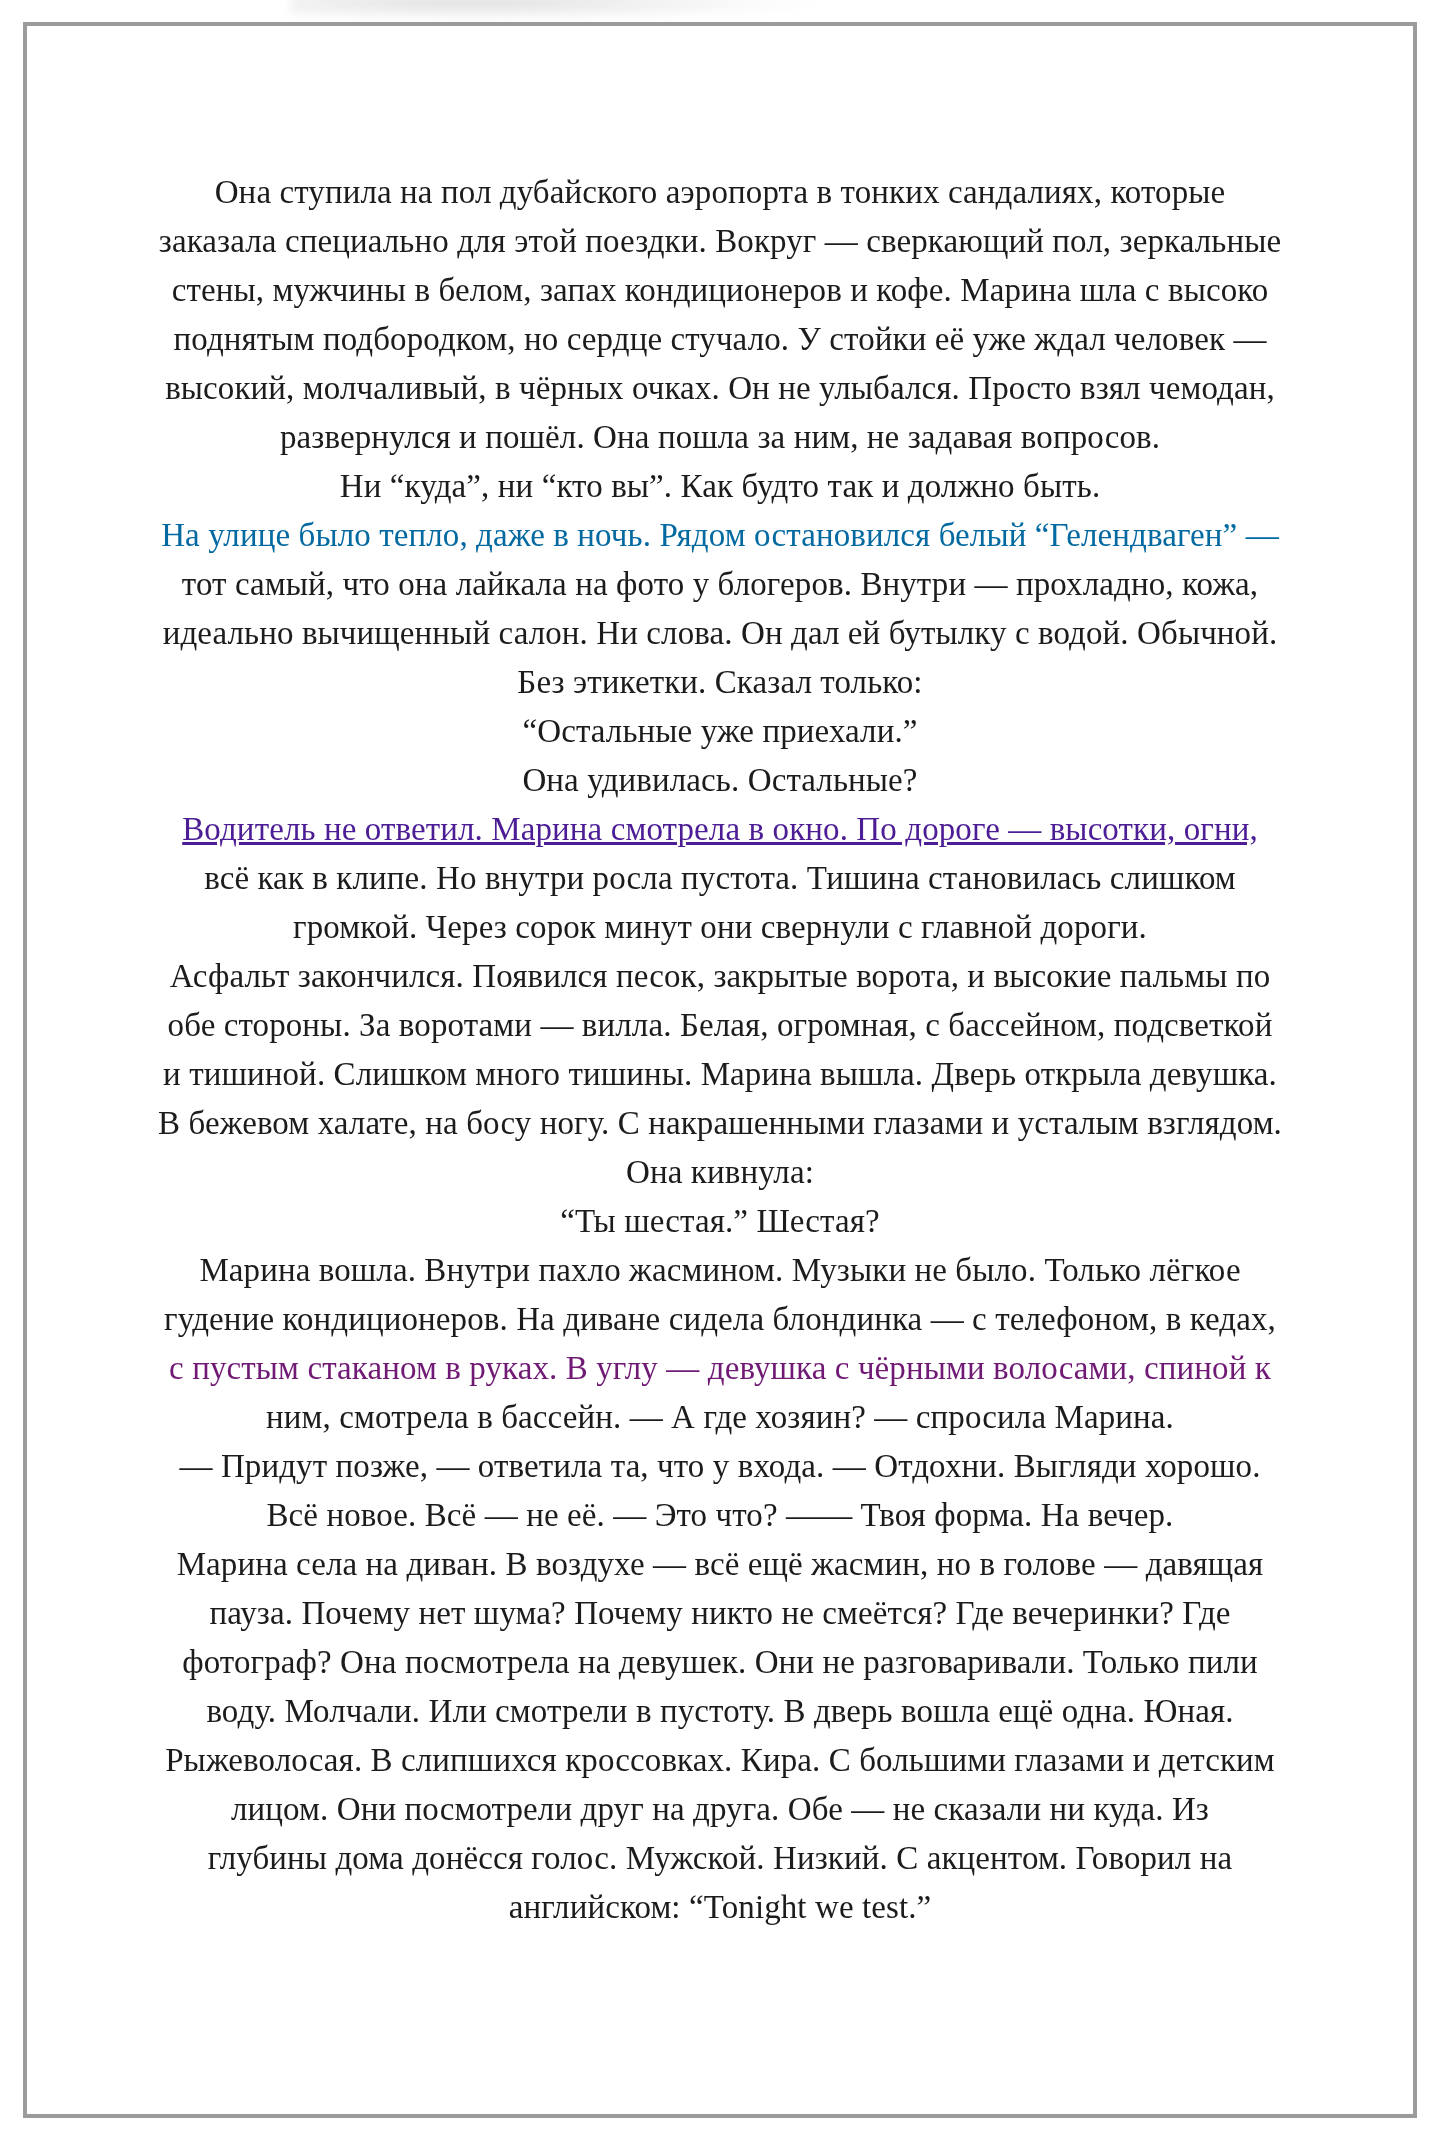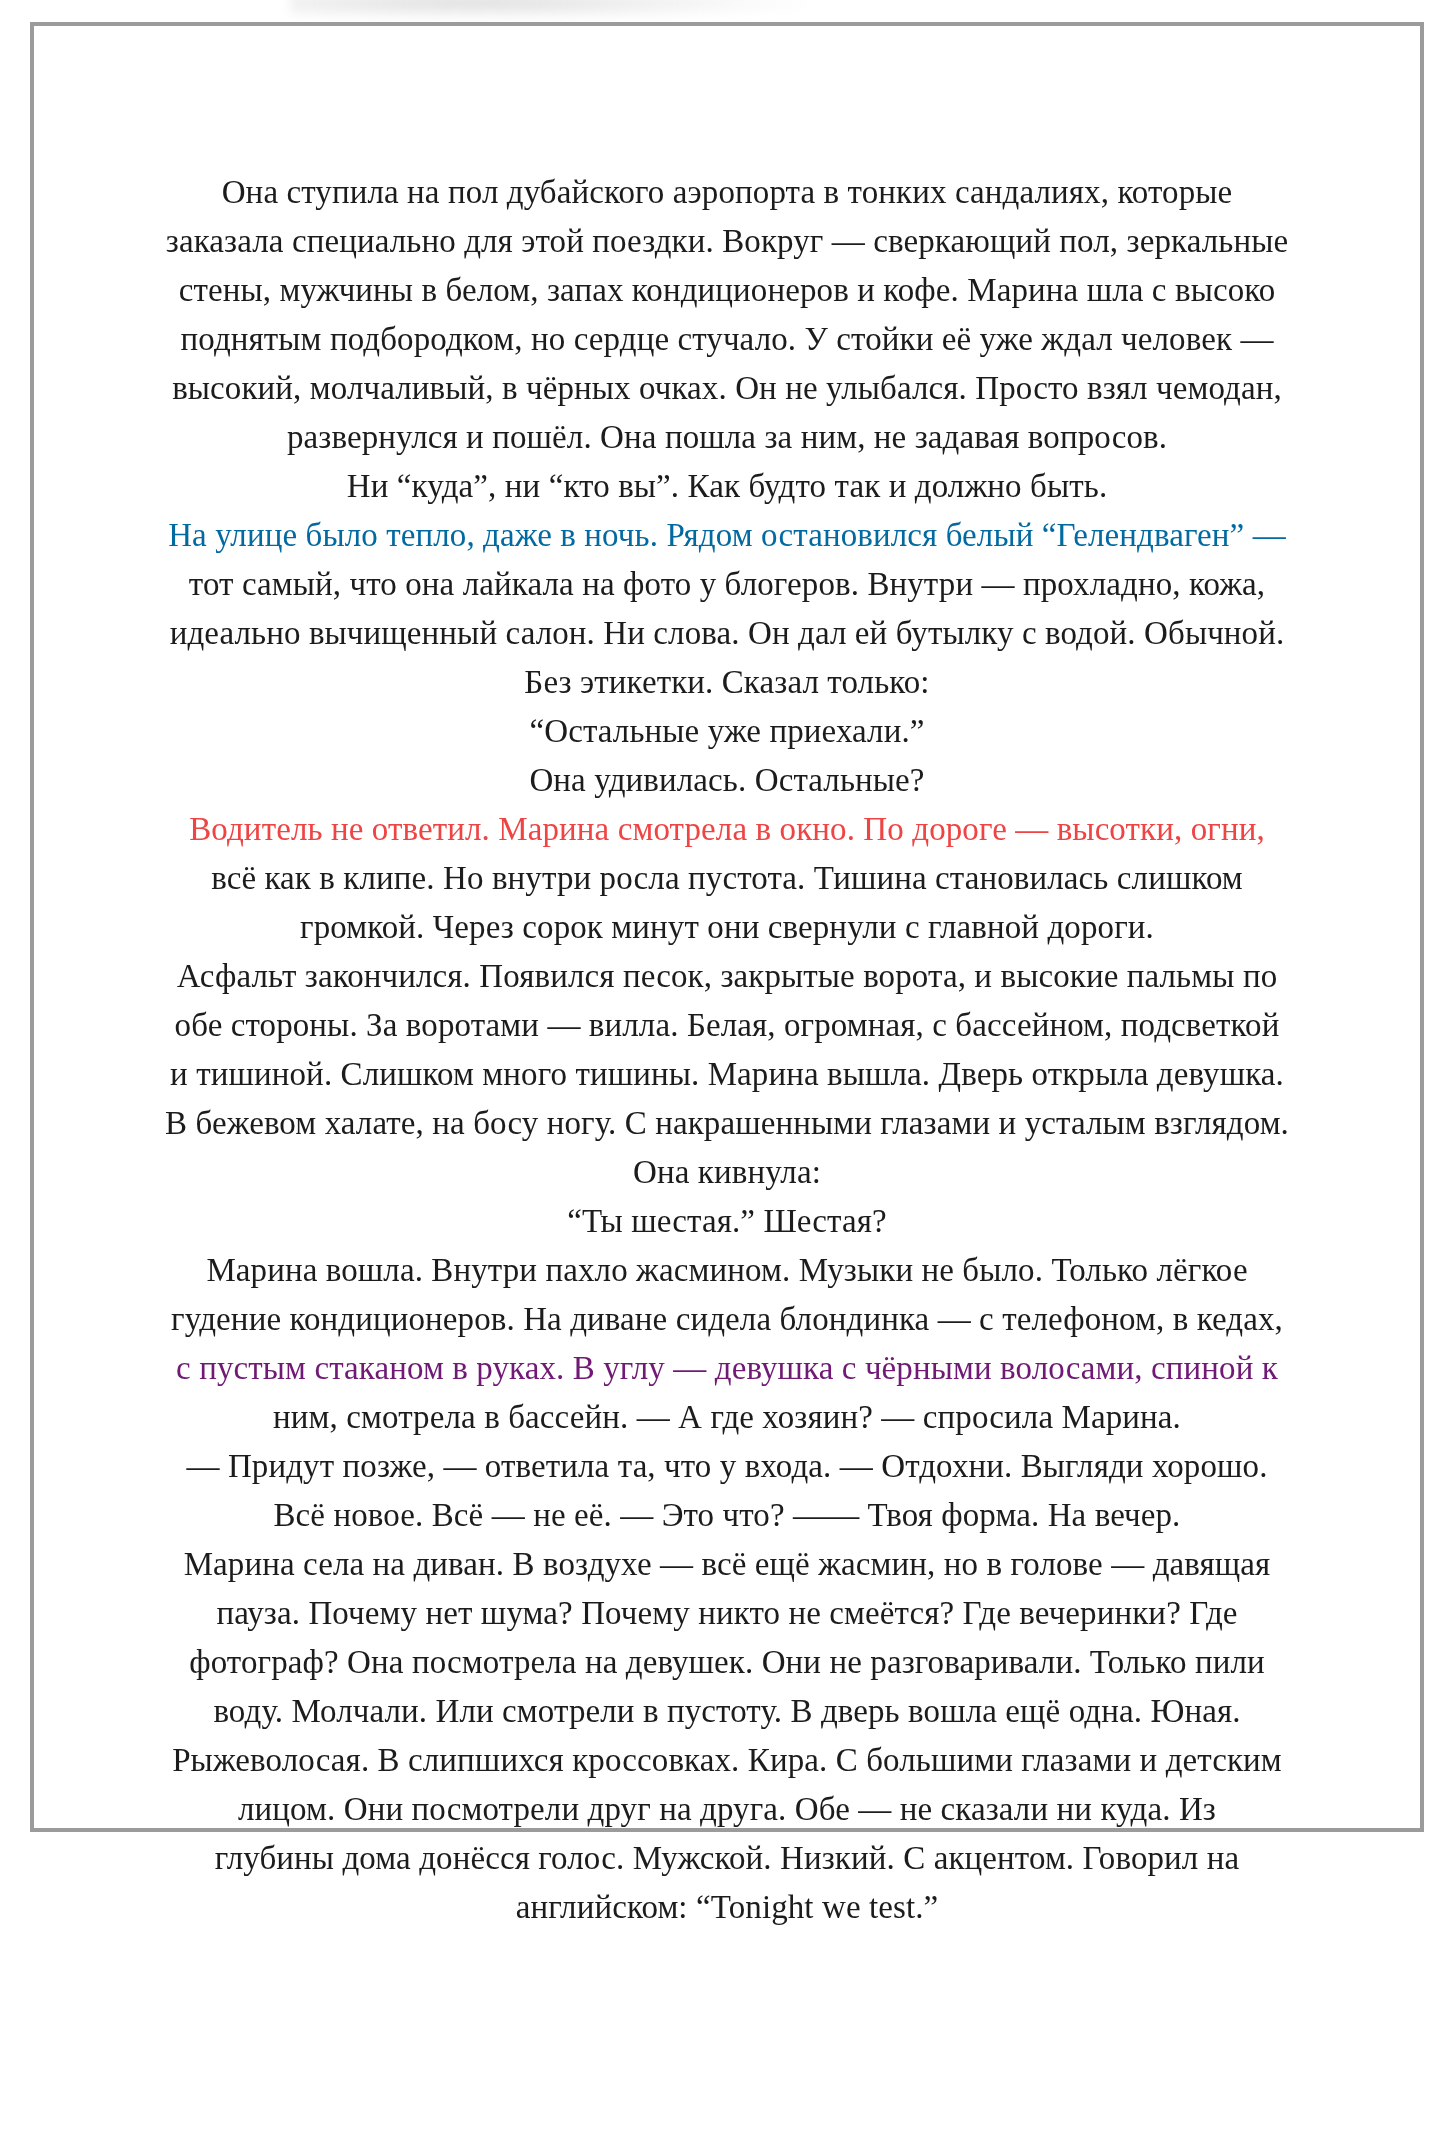--- a/index.html
+++ b/index.html
@@ -21,25 +21,25 @@
     left: 290px;
     top: -14px;
     width: 520px;
     height: 34px;
     background: radial-gradient(ellipse at 35% 50%, rgba(170,170,170,0.38), rgba(200,200,200,0.12) 55%, transparent 75%);
     filter: blur(5px);
     pointer-events: none;
   }
   .page {
     position: absolute;
-    left: 30px;
+    left: 23px;
     top: 22px;
     box-sizing: border-box;
     width: 1394px;
-    height: 1810px;
+    height: 2096px;
     border: 4px solid #9b9b9b;
     background: #ffffff;
   }
   .text-block {
     position: absolute;
     left: 50%;
     transform: translateX(-50%);
     top: 142px;
     width: 1330px;
     text-align: center;
@@ -65,21 +65,21 @@
         <div class="line" style="color: rgb(28, 28, 28);">поднятым подбородком, но сердце стучало. У стойки её уже ждал человек —</div>
         <div class="line" style="color: rgb(28, 28, 28);">высокий, молчаливый, в чёрных очках. Он не улыбался. Просто взял чемодан,</div>
         <div class="line" style="color: rgb(28, 28, 28);">развернулся и пошёл. Она пошла за ним, не задавая вопросов.</div>
         <div class="line" style="color: rgb(28, 28, 28);">Ни “куда”, ни “кто вы”. Как будто так и должно быть.</div>
         <div class="line" style="color: #0369a1;">На улице было тепло, даже в ночь. Рядом остановился белый “Гелендваген” —</div>
         <div class="line" style="color: rgb(28, 28, 28);">тот самый, что она лайкала на фото у блогеров. Внутри — прохладно, кожа,</div>
         <div class="line" style="color: rgb(28, 28, 28);">идеально вычищенный салон. Ни слова. Он дал ей бутылку с водой. Обычной.</div>
         <div class="line" style="color: rgb(28, 28, 28);">Без этикетки. Сказал только:</div>
         <div class="line" style="color: rgb(28, 28, 28);">“Остальные уже приехали.”</div>
         <div class="line" style="color: rgb(28, 28, 28);">Она удивилась. Остальные?</div>
-        <div class="line" style="color: #ef4444;">Водитель не ответил. Марина смотрела в окно. По дороге — высотки, огни,</div>
+        <div class="line" style="color: #4c1d95; text-decoration: underline;">Водитель не ответил. Марина смотрела в окно. По дороге — высотки, огни,</div>
         <div class="line" style="color: rgb(28, 28, 28);">всё как в клипе. Но внутри росла пустота. Тишина становилась слишком</div>
         <div class="line" style="color: rgb(28, 28, 28);">громкой. Через сорок минут они свернули с главной дороги.</div>
         <div class="line" style="color: rgb(28, 28, 28);">Асфальт закончился. Появился песок, закрытые ворота, и высокие пальмы по</div>
         <div class="line" style="color: rgb(28, 28, 28);">обе стороны. За воротами — вилла. Белая, огромная, с бассейном, подсветкой</div>
         <div class="line" style="color: rgb(28, 28, 28);">и тишиной. Слишком много тишины. Марина вышла. Дверь открыла девушка.</div>
         <div class="line" style="color: rgb(28, 28, 28);">В бежевом халате, на босу ногу. С накрашенными глазами и усталым взглядом.</div>
         <div class="line" style="color: rgb(28, 28, 28);">Она кивнула:</div>
         <div class="line" style="color: rgb(28, 28, 28);">“Ты шестая.” Шестая?</div>
         <div class="line" style="color: rgb(28, 28, 28);">Марина вошла. Внутри пахло жасмином. Музыки не было. Только лёгкое</div>
         <div class="line" style="color: rgb(28, 28, 28);">гудение кондиционеров. На диване сидела блондинка — с телефоном, в кедах,</div>

